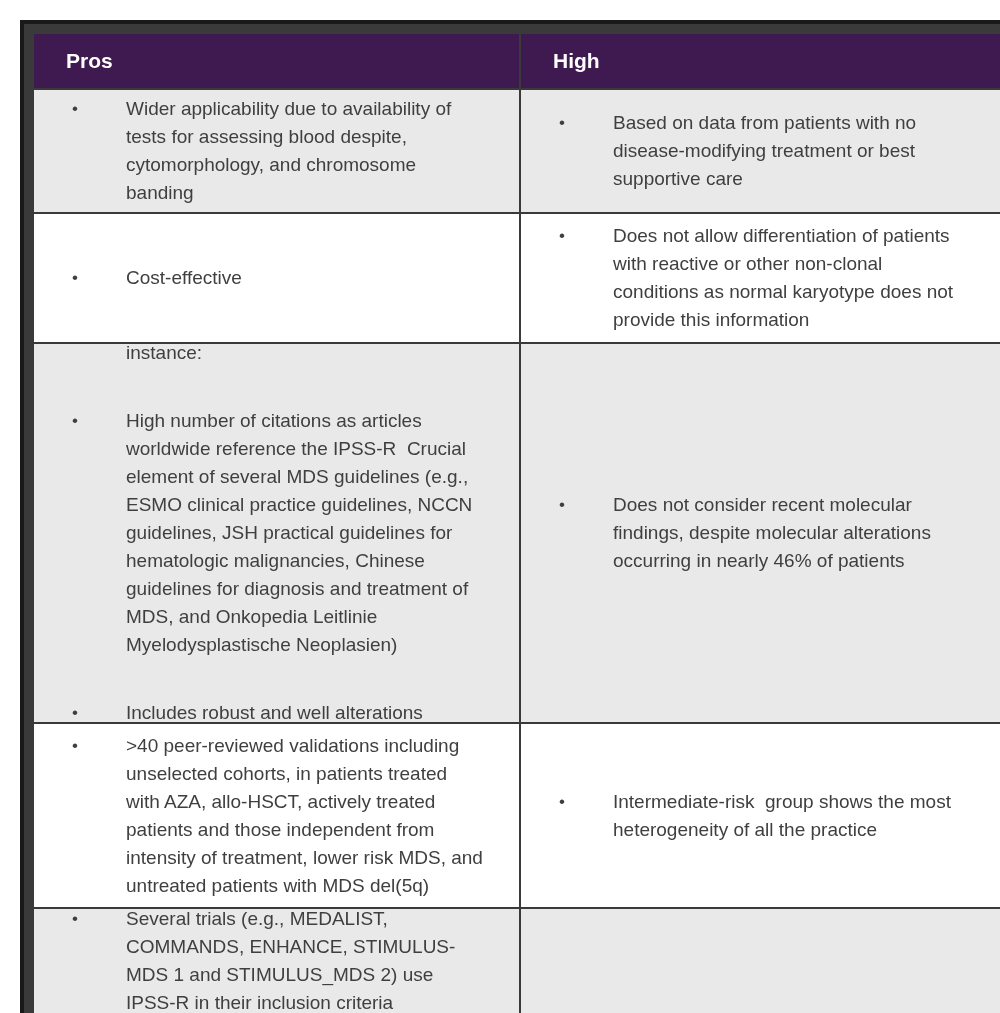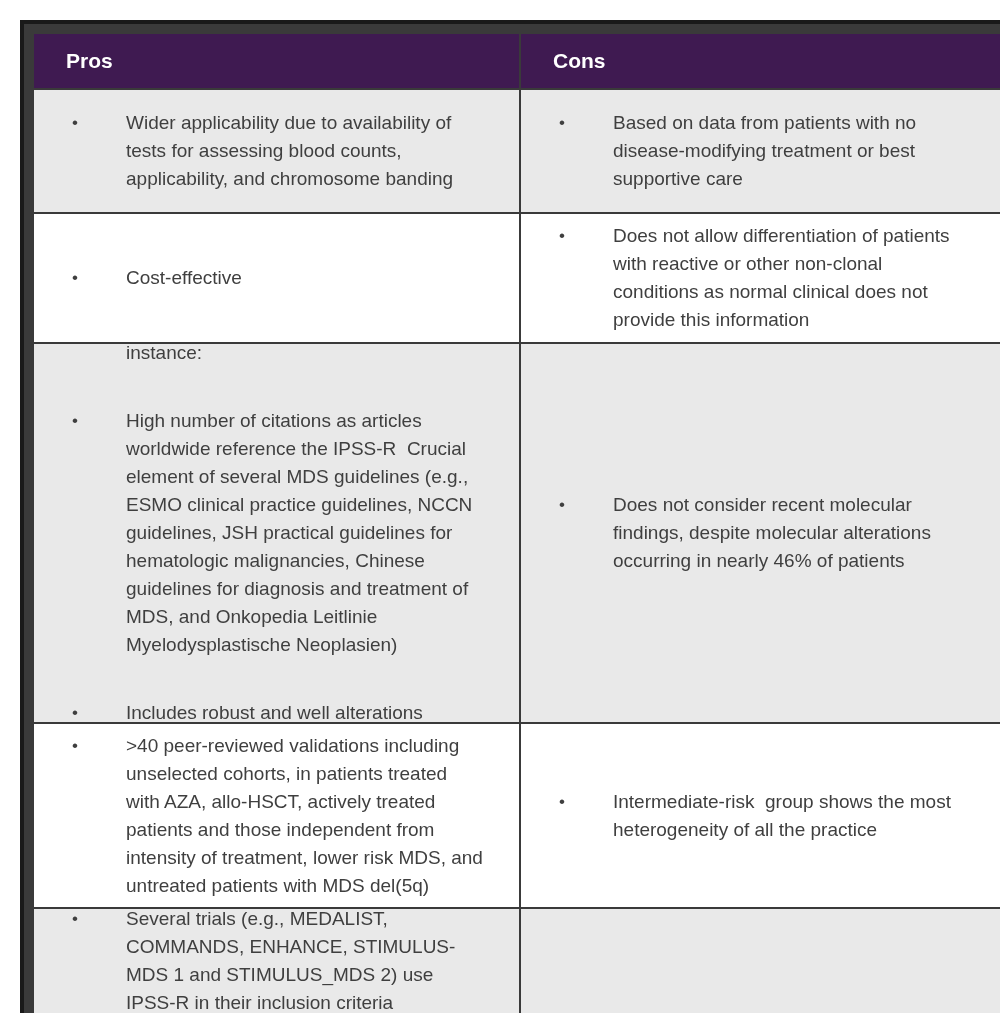--- a/index.html
+++ b/index.html
@@ -68,28 +68,28 @@
 </style>
 </head>
 <body>
 
 <div class="proscons-table">
 
   <div class="header-cell">
     <span>Pros</span>
   </div>
   <div class="header-cell">
-    <span>Cons</span>
+    <span>High</span>
   </div>
 
   <div class="cell alt">
     <ul class="bullets">
       <li>
         <span class="bullet">•</span>
-        <span class="txt">Wider applicability due to availability of tests for assessing blood counts, applicability, and chromosome banding</span>
+        <span class="txt">Wider applicability due to availability of tests for assessing blood despite, cytomorphology, and chromosome banding</span>
       </li>
     </ul>
   </div>
   <div class="cell alt">
     <ul class="bullets">
       <li>
         <span class="bullet">•</span>
         <span class="txt">Based on data from patients with no disease-modifying treatment or best supportive care</span>
       </li>
     </ul>
@@ -100,21 +100,21 @@
       <li>
         <span class="bullet">•</span>
         <span class="txt">Cost-effective</span>
       </li>
     </ul>
   </div>
   <div class="cell">
     <ul class="bullets">
       <li>
         <span class="bullet">•</span>
-        <span class="txt">Does not allow differentiation of patients with reactive or other non-clonal conditions as normal clinical does not provide this information</span>
+        <span class="txt">Does not allow differentiation of patients with reactive or other non-clonal conditions as normal karyotype does not provide this information</span>
       </li>
     </ul>
   </div>
 
   <div class="cell alt">
     <ul class="bullets">
       <li>
         <span class="bullet">•</span>
         <span class="txt">Has counts awareness and availability, for instance:</span>
       </li>

